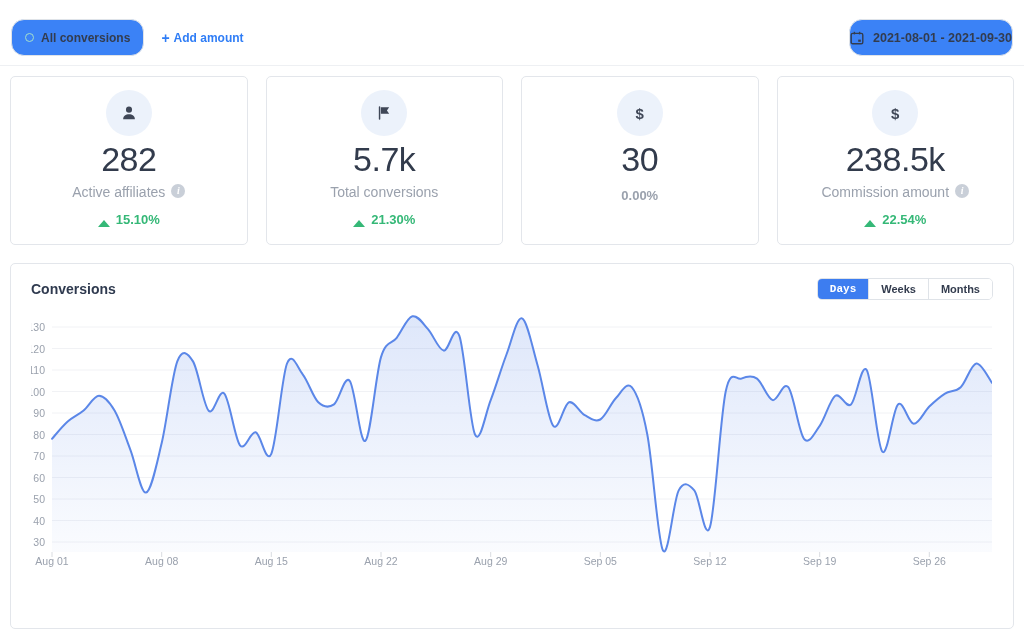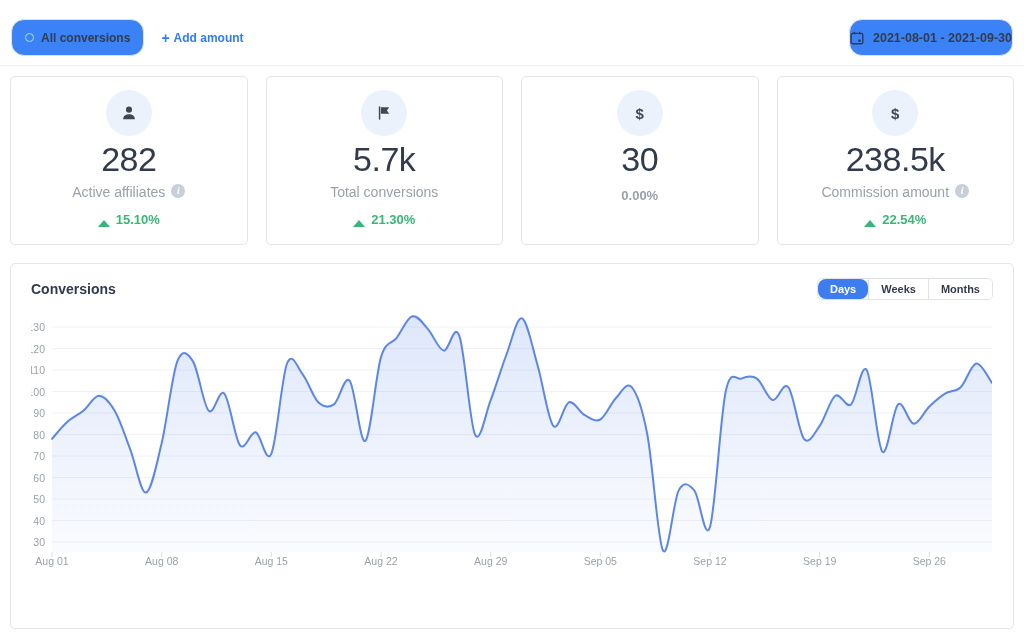--- a/index.html
+++ b/index.html
@@ -57,21 +57,21 @@
     padding:13px 20px 16px 20px; height:366px;
   }
   .panel-head { display:flex; align-items:center; justify-content:space-between; height:24px; }
   .panel-title { font-size:14px; font-weight:800; color:#2f3a4f; }
   .tabs { display:flex; height:22px; border:1px solid #dfe3e8; border-radius:5px; overflow:hidden; }
   .tab {
     display:flex; align-items:center; padding:0 12px; background:#fff; cursor:pointer;
     font-size:11px; font-weight:600; color:#333c4e; border-left:1px solid #dfe3e8;
   }
   .tab:first-child { border-left:none; }
-  .tab.active { background:#3d7df0; color:#fff; border-radius:8px; }
+  .tab.active { background:#3d7df0; color:#fff; border-radius:0;font-family:Liberation Mono, monospace; }
   .chart-wrap { margin-top:6px; }
   svg text { font-family:"Liberation Sans", sans-serif; }
 </style>
 </head>
 <body>
 
 <div class="topbar">
   <button class="pill">
     <span class="ring"></span>
     <span>All conversions</span>

